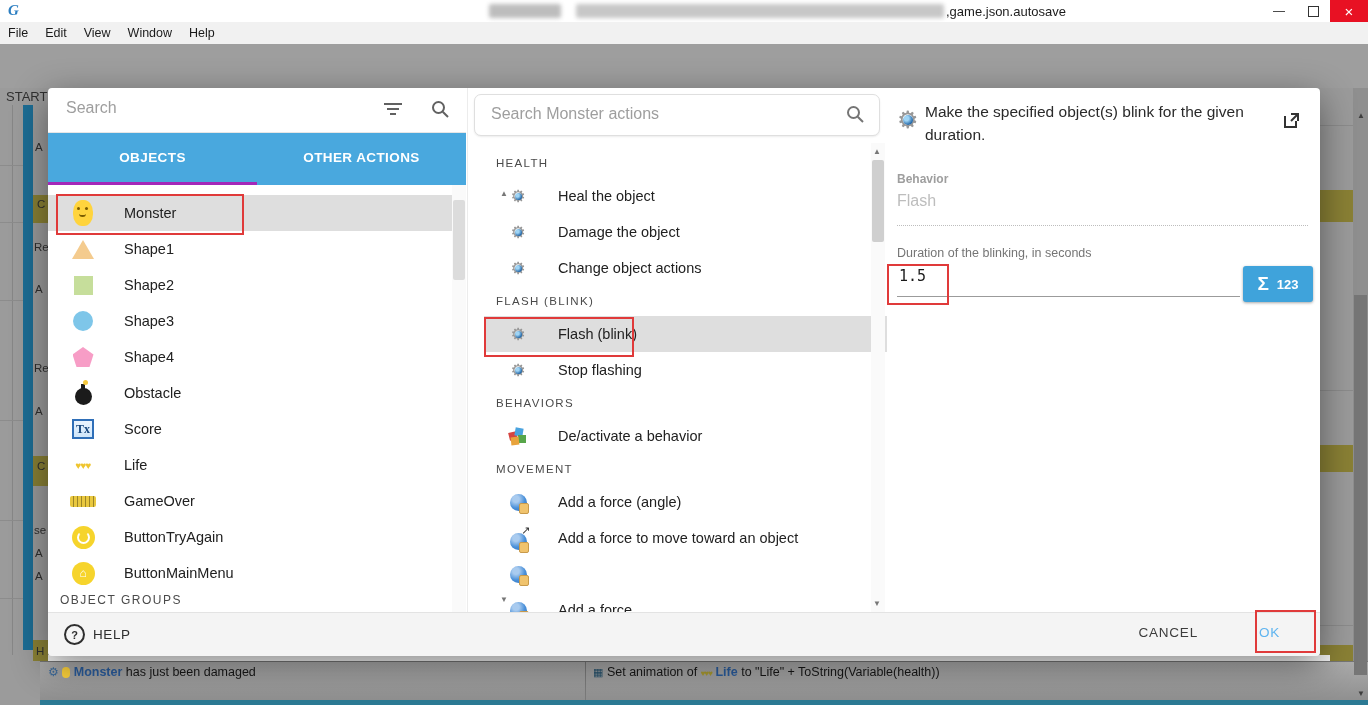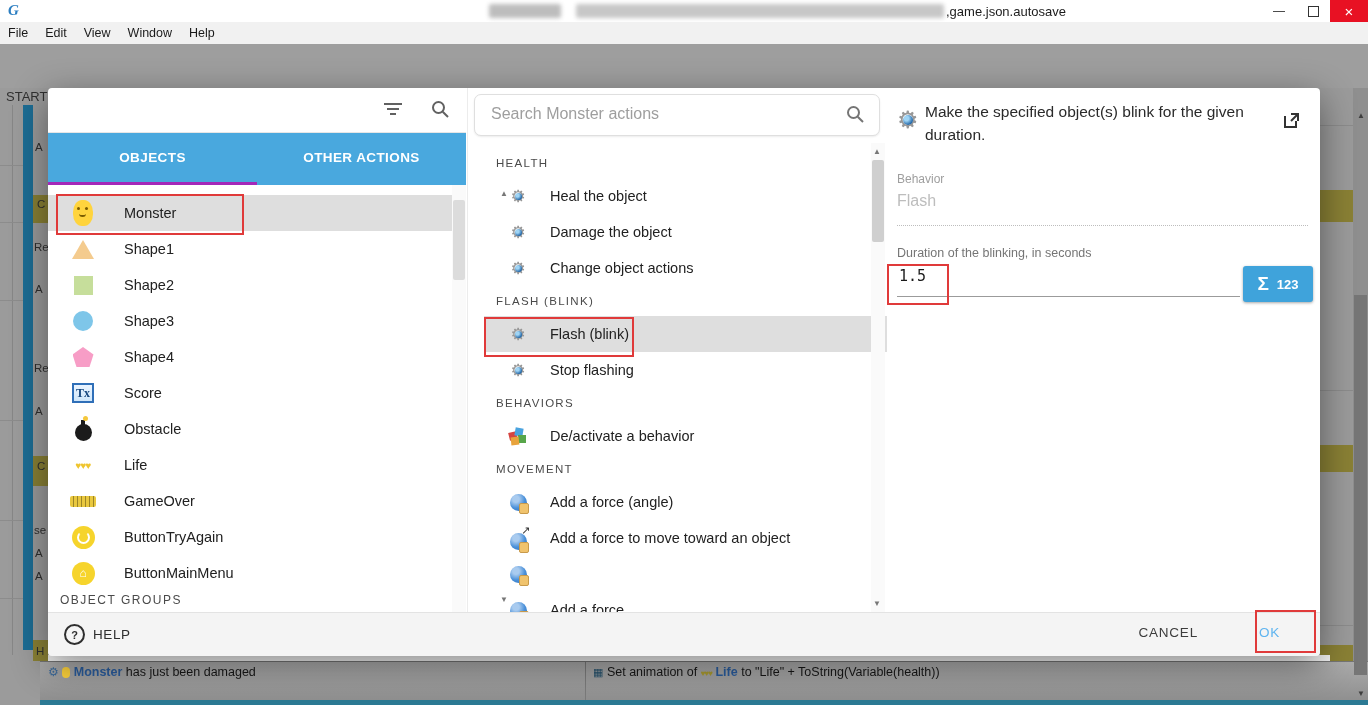--- a/index.html
+++ b/index.html
@@ -96,21 +96,21 @@
   
   .col-mid{position:absolute;left:419px;top:0;width:418px;height:524px;border-left:1px solid #ECECEC;}
   .m-search{position:absolute;left:6px;top:6px;width:406px;height:42px;border:1px solid #DFDFDF;border-radius:7px;box-shadow:0 1px 2px rgba(0,0,0,.08);box-sizing:border-box;background:#fff;}
   .m-search input{position:absolute;left:14px;top:9px;width:330px;border:none;outline:none;font-size:16px;color:#333;background:transparent;font-family:"Liberation Sans",sans-serif;}
   .m-search .icon-mag{left:370px;top:9px;}
   .act-list{position:absolute;left:16px;top:55px;width:403px;height:469px;overflow:hidden;padding-top:5px;box-sizing:border-box;}
   .sec-header{display:flex;align-items:center;height:30px;padding-left:12px;font-size:11.5px;letter-spacing:1.3px;color:#4A4A4A;}
   .act-row{display:flex;align-items:center;height:36px;padding-left:22px;cursor:pointer;}
   .act-row.selected{background:var(--selected-row-gray,#DEDEDE);}
   .act-ic{width:24px;height:24px;display:flex;align-items:center;justify-content:center;flex:none;}
-  .act-label{margin-left:20px;font-size:14.5px;color:#212121;white-space:nowrap;}
+  .act-label{margin-left:28px;font-size:14.5px;color:#212121;white-space:nowrap;}
 
   .gear{font-size:17px;color:#979797;line-height:1;position:relative;}
   .gear::after{content:"";position:absolute;left:50%;top:50%;width:7px;height:7px;margin:-3.5px 0 0 -3.5px;border-radius:50%;background:radial-gradient(circle at 35% 35%,#9ED4F5 0 25%,#2468A8 70%);}
   .gear.big{font-size:24px;}
   .gear.big::after{width:10px;height:10px;margin:-5px 0 0 -5px;}
   .force-ball{width:17px;height:17px;border-radius:50%;background:radial-gradient(circle at 35% 30%,#A9CBEF 0 20%,#4A90D9 55%,#2F6FB8);position:relative;}
   .force-ball::after{content:"";position:absolute;right:-2px;bottom:-3px;width:8px;height:9px;background:#F0C36D;border:1px solid #C89A4B;border-radius:2px;}
   .force-arrow{position:absolute;right:-4px;top:-9px;font-size:11px;color:#333;}
   .rel{position:relative;}
 
@@ -327,20 +327,21 @@
       <span>to "Life" + ToString(Variable(health))</span>
     </span>
     <span class="ev-sub" style="left:553px;">Add action</span>
   </div>
   <div class="ev-teal"></div>
 
   <div class="dialog">
 
     <div class="col-left">
       <div class="l-search">
+        <input type="text" placeholder="Search" style="">
         <span class="icon-filter">
           <svg width="20" height="16" viewBox="0 0 20 16">
               <line x1="1" y1="3" x2="19" y2="3" stroke="#616161" stroke-width="2"></line>
               <line x1="4" y1="8" x2="16" y2="8" stroke="#616161" stroke-width="2"></line>
               <line x1="7" y1="13" x2="13" y2="13" stroke="#616161" stroke-width="2"></line>
             </svg>
         </span>
         <span class="icon-mag">
           <svg width="20" height="20" viewBox="0 0 20 20">
               <circle cx="8.5" cy="8.5" r="5.5" fill="none" stroke="#616161" stroke-width="2"></circle>
@@ -379,29 +380,29 @@
             <span class="obj-label">Shape3</span>
           </div>
           <div class="obj-row">
             <span class="obj-ic">
               <span class="oi-pentagon"></span>
             </span>
             <span class="obj-label">Shape4</span>
           </div>
           <div class="obj-row">
             <span class="obj-ic">
+              <span class="oi-obstacle"></span>
+            </span>
+            <span class="obj-label">Obstacle</span>
+          </div>
+          <div class="obj-row">
+            <span class="obj-ic">
               <span class="oi-score">Tx</span>
             </span>
             <span class="obj-label">Score</span>
-          </div>
-          <div class="obj-row">
-            <span class="obj-ic">
-              <span class="oi-obstacle"></span>
-            </span>
-            <span class="obj-label">Obstacle</span>
           </div>
           <div class="obj-row">
             <span class="obj-ic">
               <span class="oi-life">♥♥♥</span>
             </span>
             <span class="obj-label">Life</span>
           </div>
           <div class="obj-row">
             <span class="obj-ic">
               <span class="oi-gameover"></span>
@@ -523,21 +524,21 @@
     <div class="col-right">
       <span class="gear big desc-gear">⚙</span>
       <div class="desc-text">Make the specified object(s) blink for the given duration.</div>
       <span class="icon-extlink">
         <svg width="17" height="17" viewBox="0 0 17 17">
             <path d="M2 4 v11 h11 v-6" fill="none" stroke="#333" stroke-width="2"></path>
             <path d="M8 2 h7 v7" fill="none" stroke="#333" stroke-width="2"></path>
             <line x1="15" y1="2" x2="8" y2="9" stroke="#333" stroke-width="2"></line>
           </svg>
       </span>
-      <span class="fld-label" style="top:84px;">Behavior</span>
+      <span class="fld-label" style="top:84px;font-weight:bold;">Behavior</span>
       <span class="behavior-value">Flash</span>
       <div class="dotted-line"></div>
       <span class="fld-label dur-label" style="top:158px;">Duration of the blinking, in seconds</span>
       <input class="dur-input" type="text" value="1.5" style="">
       <div class="solid-line"></div>
       <span class="sigma-btn">
         <span class="sigma-sym">Σ</span>
         <span class="sigma-123">123</span>
       </span>
     </div>

